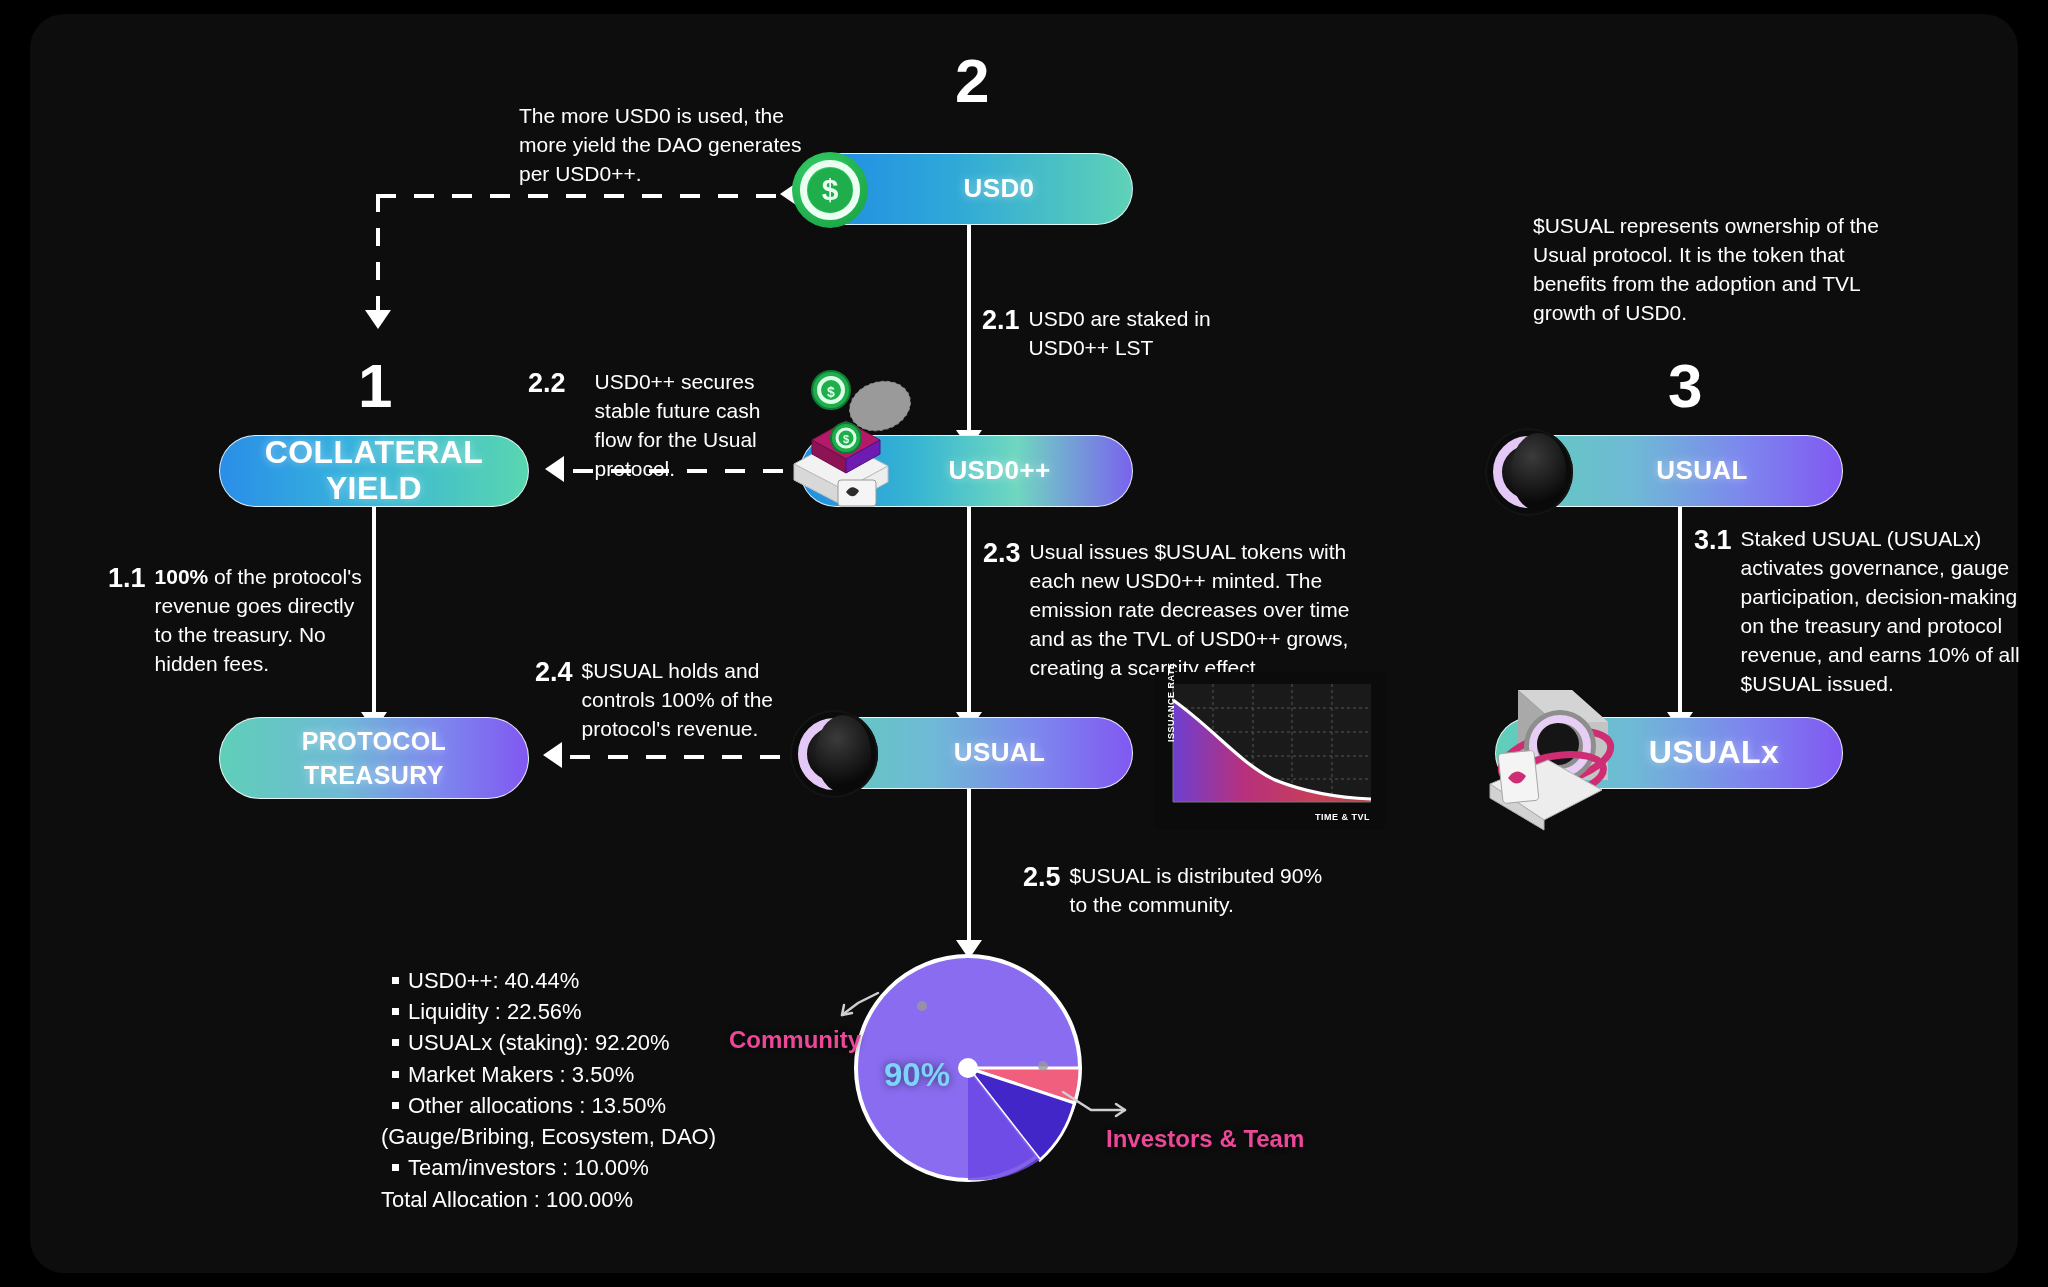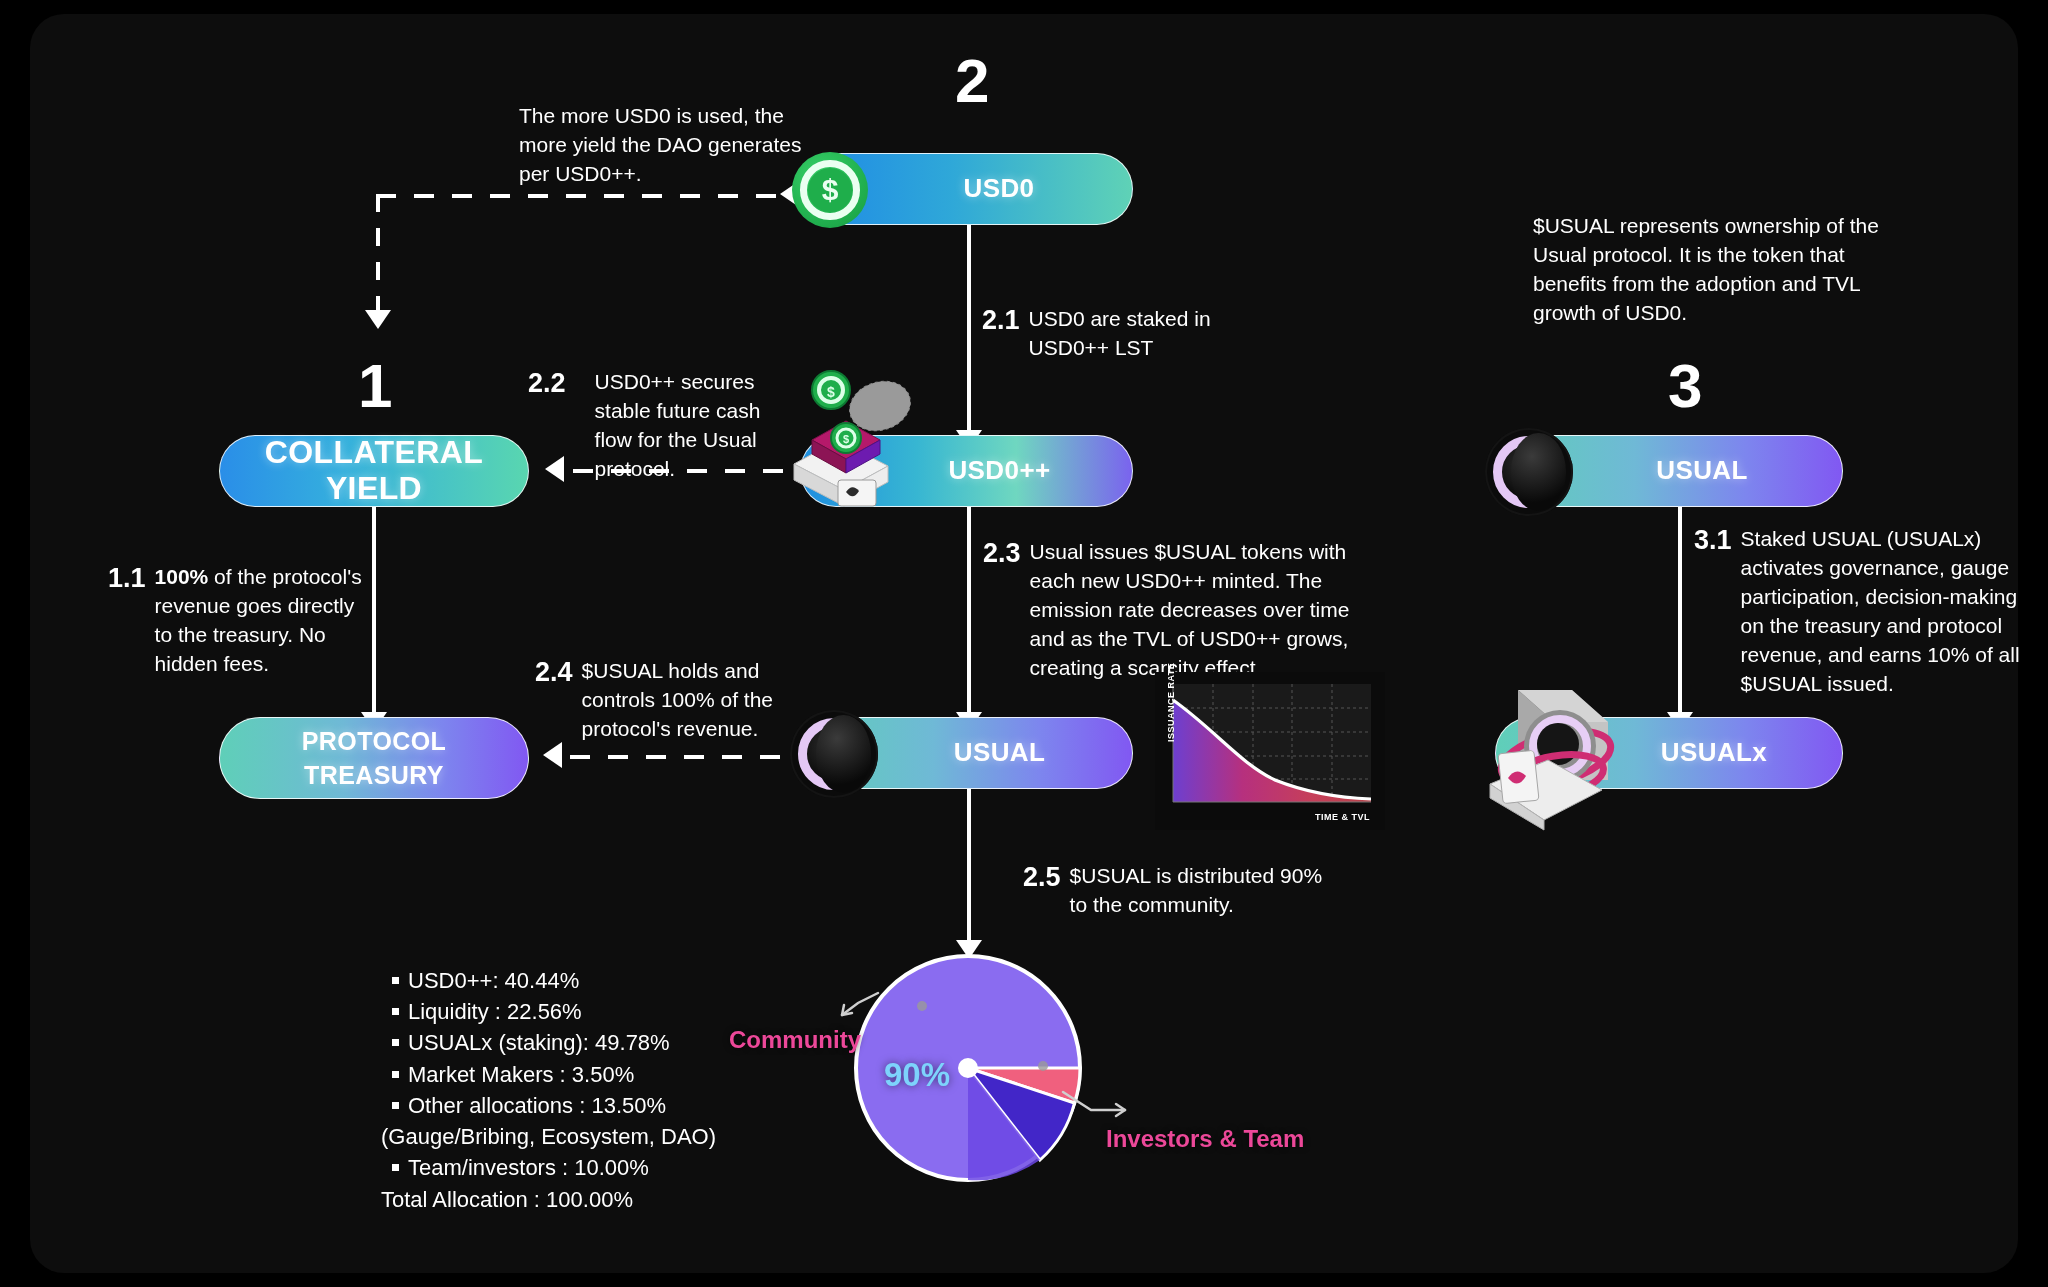--- a/index.html
+++ b/index.html
@@ -330,21 +330,21 @@
     <div class="li">
         <span class="bu"></span>
         <span>USD0++: 40.44%</span>
       </div>
     <div class="li">
         <span class="bu"></span>
         <span>Liquidity : 22.56%</span>
       </div>
     <div class="li">
         <span class="bu"></span>
-        <span>USUALx (staking): 49.78%</span>
+        <span>USUALx (staking): 92.20%</span>
       </div>
     <div class="li">
         <span class="bu"></span>
         <span>Market Makers : 3.50%</span>
       </div>
     <div class="li">
         <span class="bu"></span>
         <span>Other allocations : 13.50%</span>
       </div>
     <div class="plain" style="margin-left:-11px;">(Gauge/Bribing, Ecosystem, DAO)</div>
@@ -387,21 +387,21 @@
   </div>
   <div class="tok usual-orb" style="left:1485px; top:428px; width:88px; height:88px;"></div>
 
   <div class="vline" style="left:1678px; top:507px; height:215px;"></div>
   <div class="arrow-down" style="left:1667px; top:712px;"></div>
   <div class="step" style="left:1694px; top:525px; width:330px;">
     <span class="num">3.1</span>
     <span class="txt">Staked USUAL (USUALx) activates governance, gauge participation, decision-making on the treasury and protocol revenue, and earns 10% of all $USUAL issued.</span>
   </div>
 
-  <div class="pill teal-purple" style="left:1495px; top:717px; width:348px; height:72px; font-size:26px; padding-left:90px;">
+  <div class="pill teal-purple" style="left:1495px; top:717px; width:348px; height:72px; font-size:32px; padding-left:90px;">
     <span class="pill-label">USUALx</span>
   </div>
 
   <svg class="iso" style="left:1460px; top:680px; width:180px; height:155px;" viewBox="0 0 180 155">
     <polygon points="58,10 112,10 148,42 148,100 94,100 58,68" fill="#b7b7b7" opacity=".55"></polygon>
     <polygon points="58,10 112,10 148,42 94,42" fill="#d4d4d4"></polygon>
     <polygon points="58,10 94,42 94,100 58,68" fill="#a9a9a9"></polygon>
     <polygon points="94,42 148,42 148,100 94,100" fill="#c4c4c4"></polygon>
     <ellipse cx="96" cy="78" rx="56" ry="24" fill="none" stroke="#cf2d73" stroke-width="7" transform="rotate(-14 96 78)"></ellipse>
     <circle cx="100" cy="66" r="36" fill="#8e8e8e"></circle>

